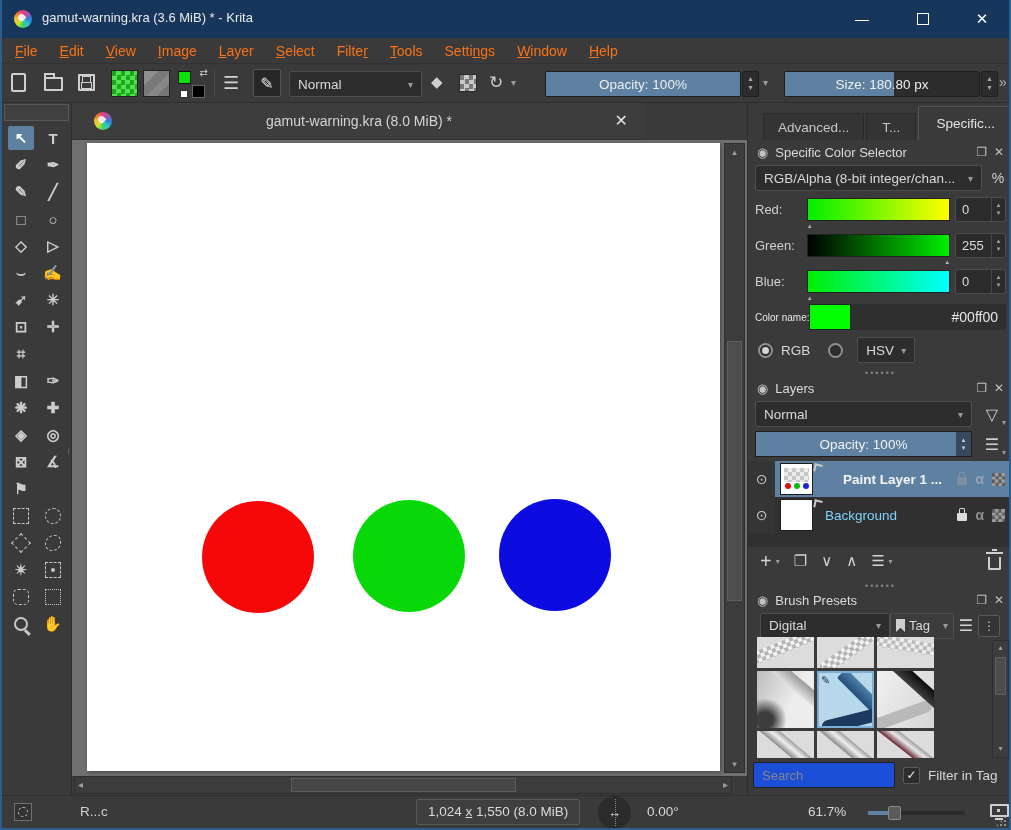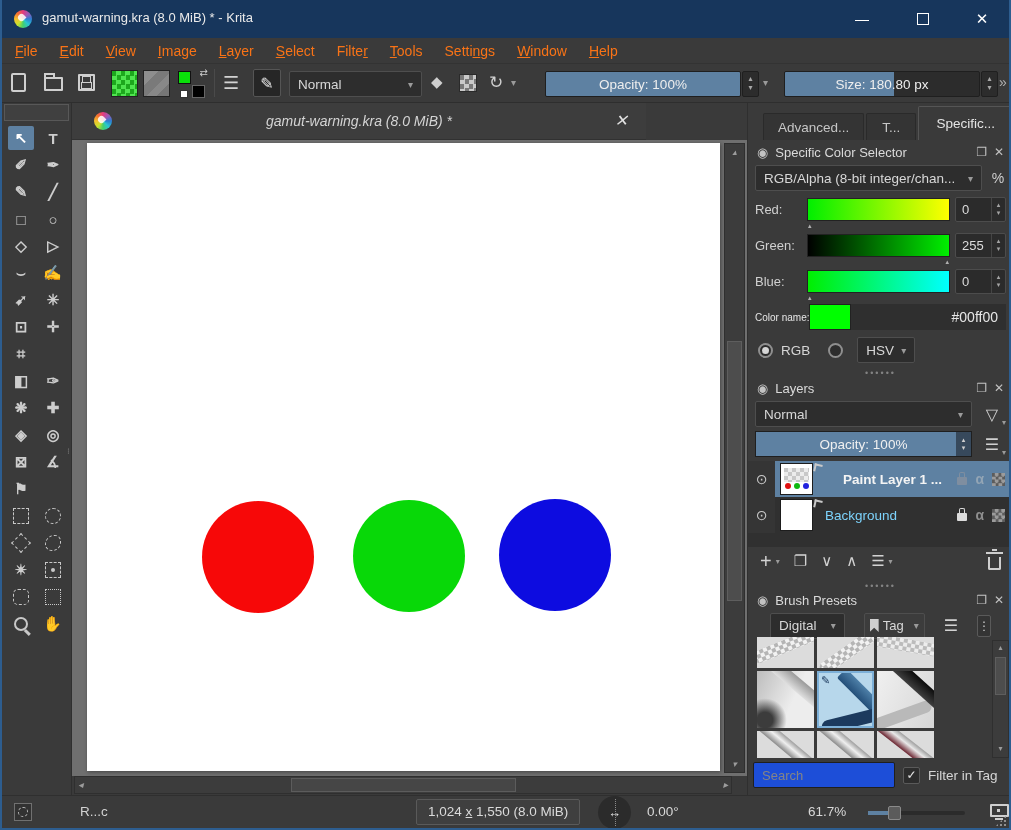--- a/index.html
+++ b/index.html
@@ -87,21 +87,21 @@
   .tool.bz::before { border-radius:5px; }
   .tool.mg::before { border-style:dotted; }
   .tool.dot::after { content:''; position:absolute; width:4px; height:4px; background:#c8c8c8; border-radius:50%; }
   .tool.mag::before { border:2px solid #c8c8c8; border-radius:50%; width:10px; height:10px; }
   .tool.mag::after { content:''; position:absolute; width:7px; height:2.5px; background:#c8c8c8;
                      right:3px; bottom:3px; transform:rotate(45deg); }
   .vdots { position:absolute; left:63px; top:345px; color:#8a8a8a; font-size:9px; letter-spacing:0;
            writing-mode:vertical-rl; }
 
   
-  .docarea { position:absolute; left:70px; top:103px; width:574px; height:692px; background:#3a3a3a;font-style:italic; }
+  .docarea { position:absolute; left:70px; top:103px; width:574px; height:692px; background:#3a3a3a; }
   .tabbar { position:absolute; left:0; top:0; right:0; height:37px; background:#3d3d3d;
             border-bottom:1px solid #323232; }
   .tabbar .klogo { left:22px; top:9px; }
   .dtitle { position:absolute; left:0; right:0; top:0; height:37px; line-height:37px; text-align:center;
             font-size:14px; color:#d4d4d4; }
   .dclose { position:absolute; right:18px; top:8px; font-size:16px; color:#e2e2e2; }
   .viewport { position:absolute; left:0; top:37px; width:675px; height:636px; background:#6f6f6f; }
   .page { position:absolute; left:15px; top:3px; width:633px; height:628px; background:#ffffff;
           box-shadow:1px 1px 4px rgba(0,0,0,.4); }
   .circle { position:absolute; border-radius:50%; }
@@ -206,21 +206,21 @@
   .lbtns .med { font-size:15px; }
   .lbtns .dda3 { font-size:8px; color:#9a9a9a; margin-left:-10px; }
   .lbtns .sp { flex:1; }
   .trash { position:relative; width:13px; height:13px; border:2px solid #cfcfcf; border-top:none;
            border-radius:0 0 2px 2px; margin-top:4px; }
   .trash::before { content:''; position:absolute; top:-5px; left:-4px; width:17px; height:2px; background:#cfcfcf; }
   .trash::after { content:''; position:absolute; top:-8px; left:2px; width:5px; height:2px; background:#cfcfcf; }
 
   
   .brushd { top:485px; height:207px; }
-  .bctrl { display:flex; align-items:center; margin:0 22px; gap:19px; height:27px; }
+  .bctrl { display:flex; align-items:center; margin:0 12px; gap:0; height:27px; }
   .tagdd { position:relative; width:130px; height:26px; }
   .tagbtn { position:relative; width:64px; height:26px; background:#3c3c3c; border:1px solid #4e4e4e;
             border-radius:2px; display:flex; align-items:center; padding:0 5px; gap:4px; font-size:13px; color:#d8d8d8; }
   .bm { width:9px; height:13px; background:#cfcfcf; clip-path:polygon(0 0,100% 0,100% 100%,50% 68%,0 100%); }
   .viewbtn { width:24px; text-align:center; font-size:16px; color:#d2d2d2; }
   .detailbtn { width:22px; height:22px; border:1px solid #5a5a5a; background:#343434; border-radius:2px;
                display:flex; align-items:center; justify-content:center; color:#cfcfcf; font-size:12px; }
   .gridclip { position:absolute; left:9px; top:49px; width:178px; height:121px; overflow:hidden; }
   .bgrid { display:grid; grid-template-columns:repeat(3,57px); gap:3px; grid-auto-rows:57px; margin-top:-26px; }
   .tile { position:relative; background:#dcdcdc; overflow:hidden; }
@@ -285,21 +285,21 @@
           clip-path:polygon(100% 0,100% 100%,0 100%); }
   .accent { position:absolute; left:0; right:0; bottom:0; height:2px; background:#2d5d8f; }
 </style>
 </head>
 <body>
 
 <div id="win">
 
   <div class="tbar">
     <span class="klogo"></span>
-    <span class="ttext">gamut-warning.kra (8.0 MiB) * - Krita</span>
+    <span class="ttext">gamut-warning.kra (3.6 MiB) * - Krita</span>
     <span class="wbtn min">—</span>
     <span class="wbtn max">
         <span class="maxsq"></span>
       </span>
     <span class="wbtn cls">✕</span>
   </div>
 
   <div class="menubar">
 
       <div class="mitem"><span></span><u>F</u><span>ile</span></div>

